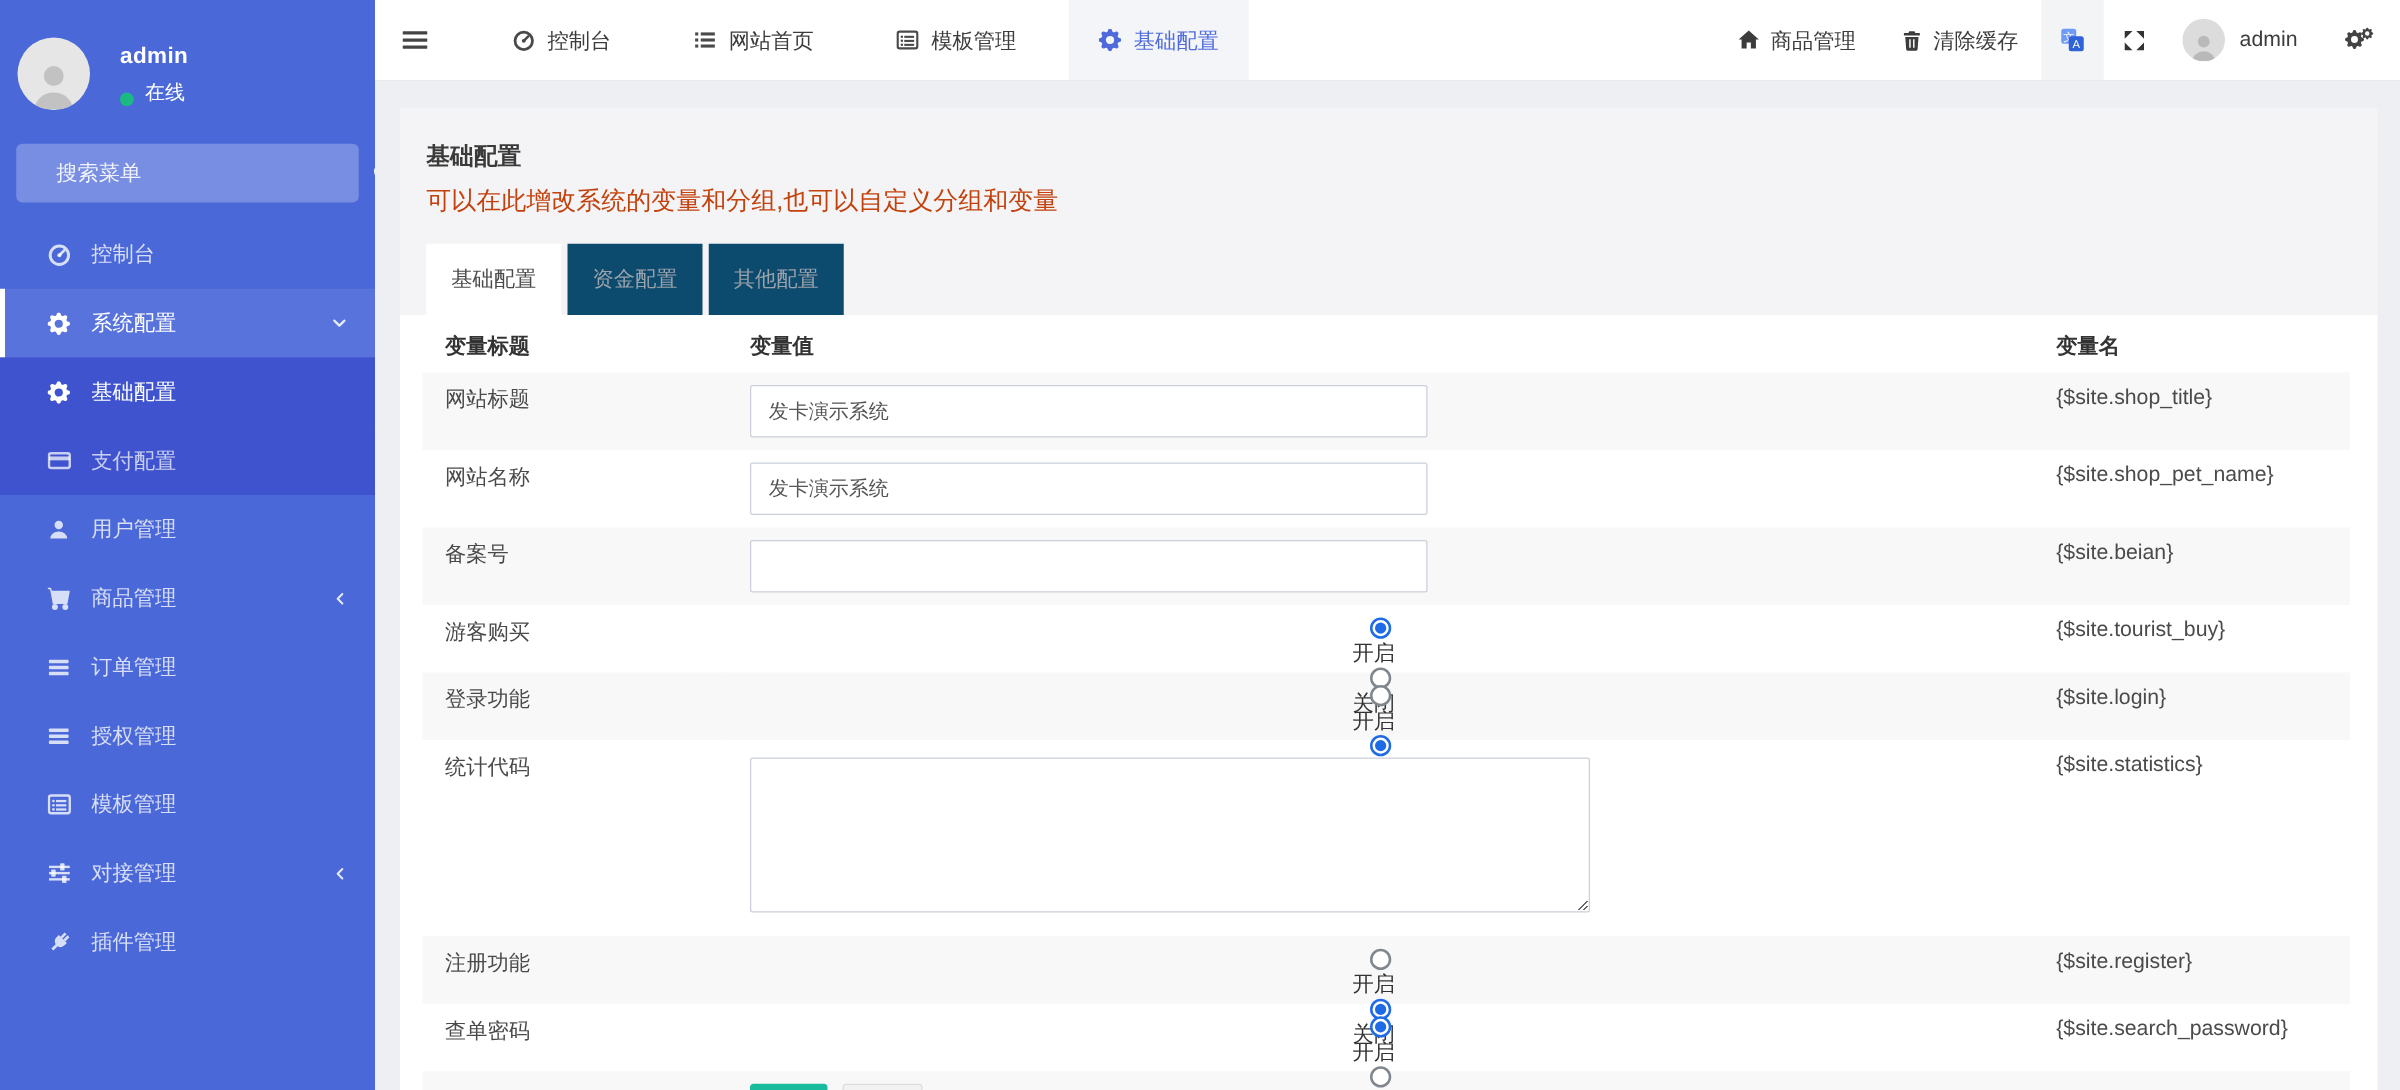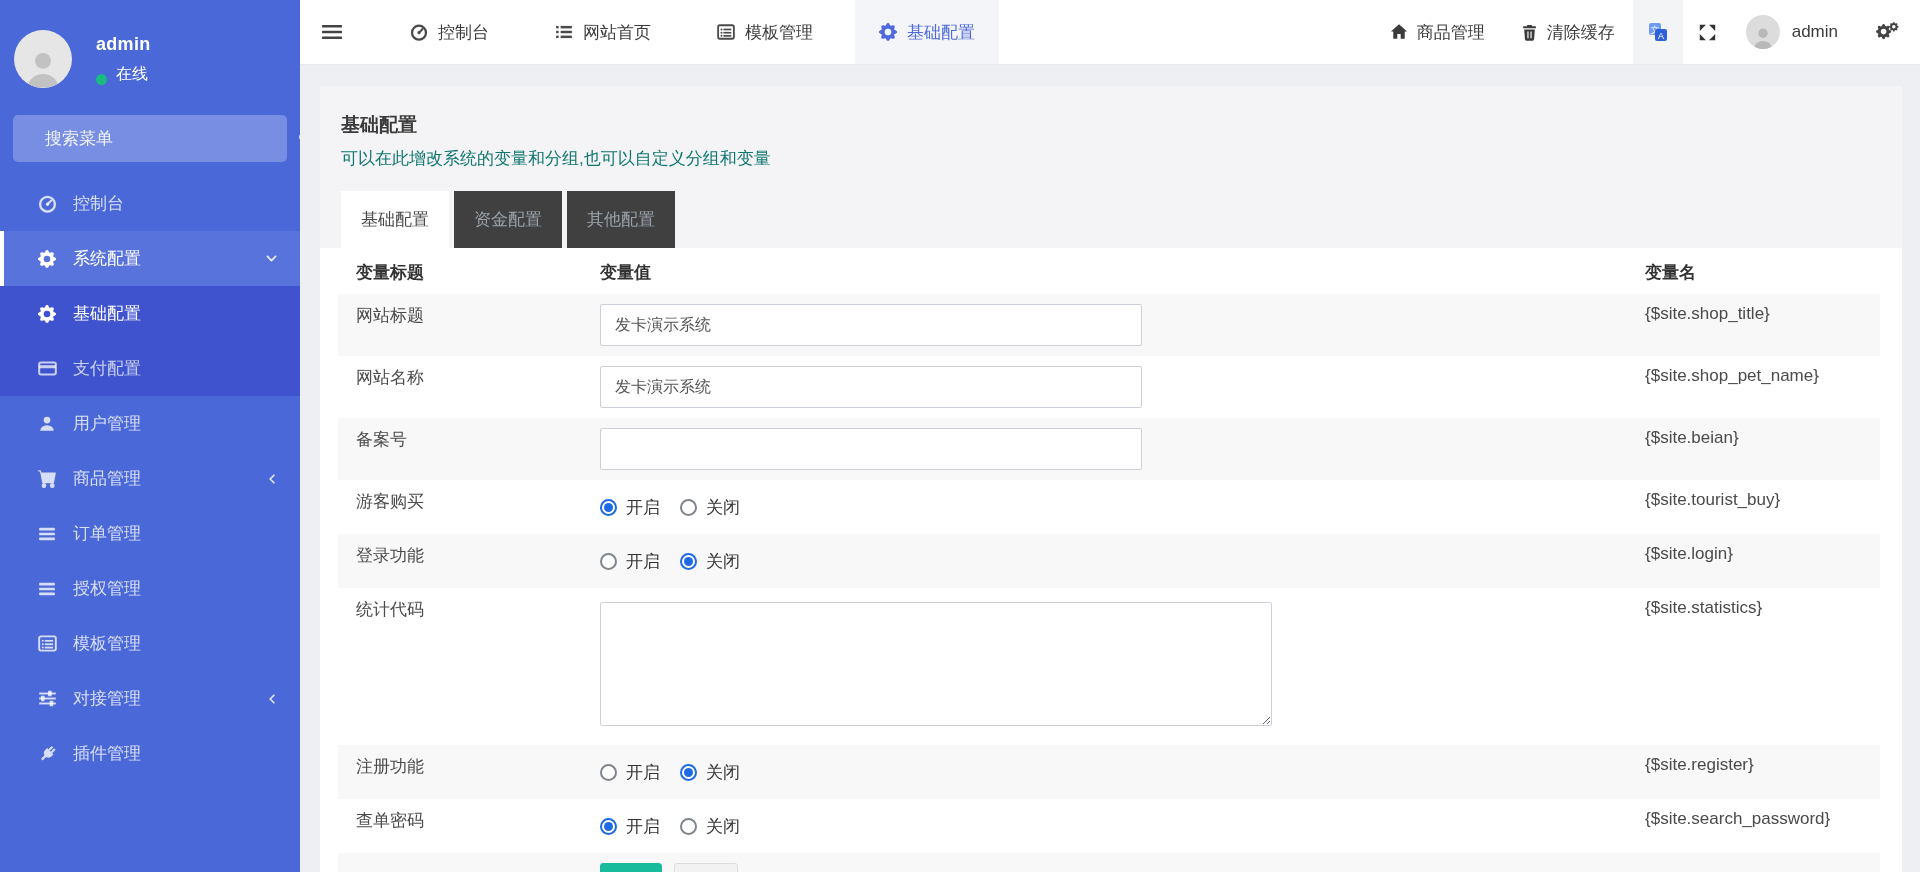--- a/index.html
+++ b/index.html
@@ -53,39 +53,39 @@
     display:flex; align-items:flex-end; justify-content:center; }
   .nav-username { margin-left:12px; font-size:17px; color:#3c3c3c; }
   .nav-cogs { display:flex; align-items:center; padding:0 20px 0 24px; color:#444; cursor:pointer; }
 
   
   .content { position:absolute; left:300px; top:65px; right:0; bottom:0; background:#edeff3;
     padding:21px 18px 0 20px; overflow:hidden; }
   .panel { background:#f4f4f6; min-height:100%; }
   .panel-head { padding:26px 22px 0 21px; }
   .panel-title { font-size:19px; font-weight:bold; color:#3a3a3a; }
-  .panel-sub { font-size:17px; color:#0f766e; margin-top:9px; }
+  .panel-sub { font-size:20px; color:#c2410c; margin-top:9px; }
   .tabs { display:flex; margin-top:21px; padding-left:21px; }
   .tab { height:57px; min-width:107px; padding:0 20px; margin-right:5px; display:flex;
-    align-items:center; justify-content:center; font-size:17px; background:#404040;
+    align-items:center; justify-content:center; font-size:17px; background:#0c4a6e;
     color:#9aa2ab; cursor:pointer; }
   .tab.active { background:#ffffff; color:#4a4a4a; }
   .panel-body { background:#ffffff; padding:0 22px 0 18px; }
   table.cfg { width:100%; border-collapse:collapse; }
   table.cfg th { text-align:left; font-size:17px; color:#333; font-weight:bold; padding:13px 18px 10px 18px; }
   table.cfg col.c1 { width:244px; } table.cfg col.c3 { width:253px; }
   table.cfg tbody tr:nth-child(odd) td { background:#f8f8f9; }
   table.cfg td { vertical-align:top; padding:10px 18px; font-size:17px; color:#4a4a4a; }
   td.lblcell { padding-top:20px; }
   td.namecell { padding-top:20px; color:#4f4f4f; }
   .txt { width:542px; height:42px; border:1px solid #cacfd8; border-radius:2px; background:#fff;
     font-size:16px; color:#555; padding:0 14px; outline:none; font-family:inherit; }
   .ta { width:672px; height:124px; border:1px solid #cacfd8; border-radius:2px; background:#fff;
     resize:both; outline:none; font-family:inherit; font-size:16px; color:#555; padding:8px 10px; }
-  .radio-row { display:flex; align-items:center; height:34px; }
+  .radio-row { display:flex; align-items:center; height:34px;flex-direction:column; }
   .radio { width:17px; height:17px; border-radius:50%; border:2px solid #80868d; background:#fff;
     display:inline-flex; align-items:center; justify-content:center; cursor:pointer; flex:0 0 17px; }
   .radio.checked { border-color:#1f6ae5; }
   .radio.checked::after { content:""; width:9px; height:9px; border-radius:50%; background:#1f6ae5; }
   .radio-lbl { margin:0 20px 0 9px; color:#333; }
   .btn-row td { padding-top:16px; }
   .btn { height:34px; border-radius:3px; cursor:pointer; display:inline-block; }
   .btn-success { width:62px; background:#18bc9c; border:1px solid #18bc9c; }
   .btn-default { width:64px; background:#f2f2f2; border:1px solid #dcdcdc; margin-left:7px; }
   svg { display:block; }

